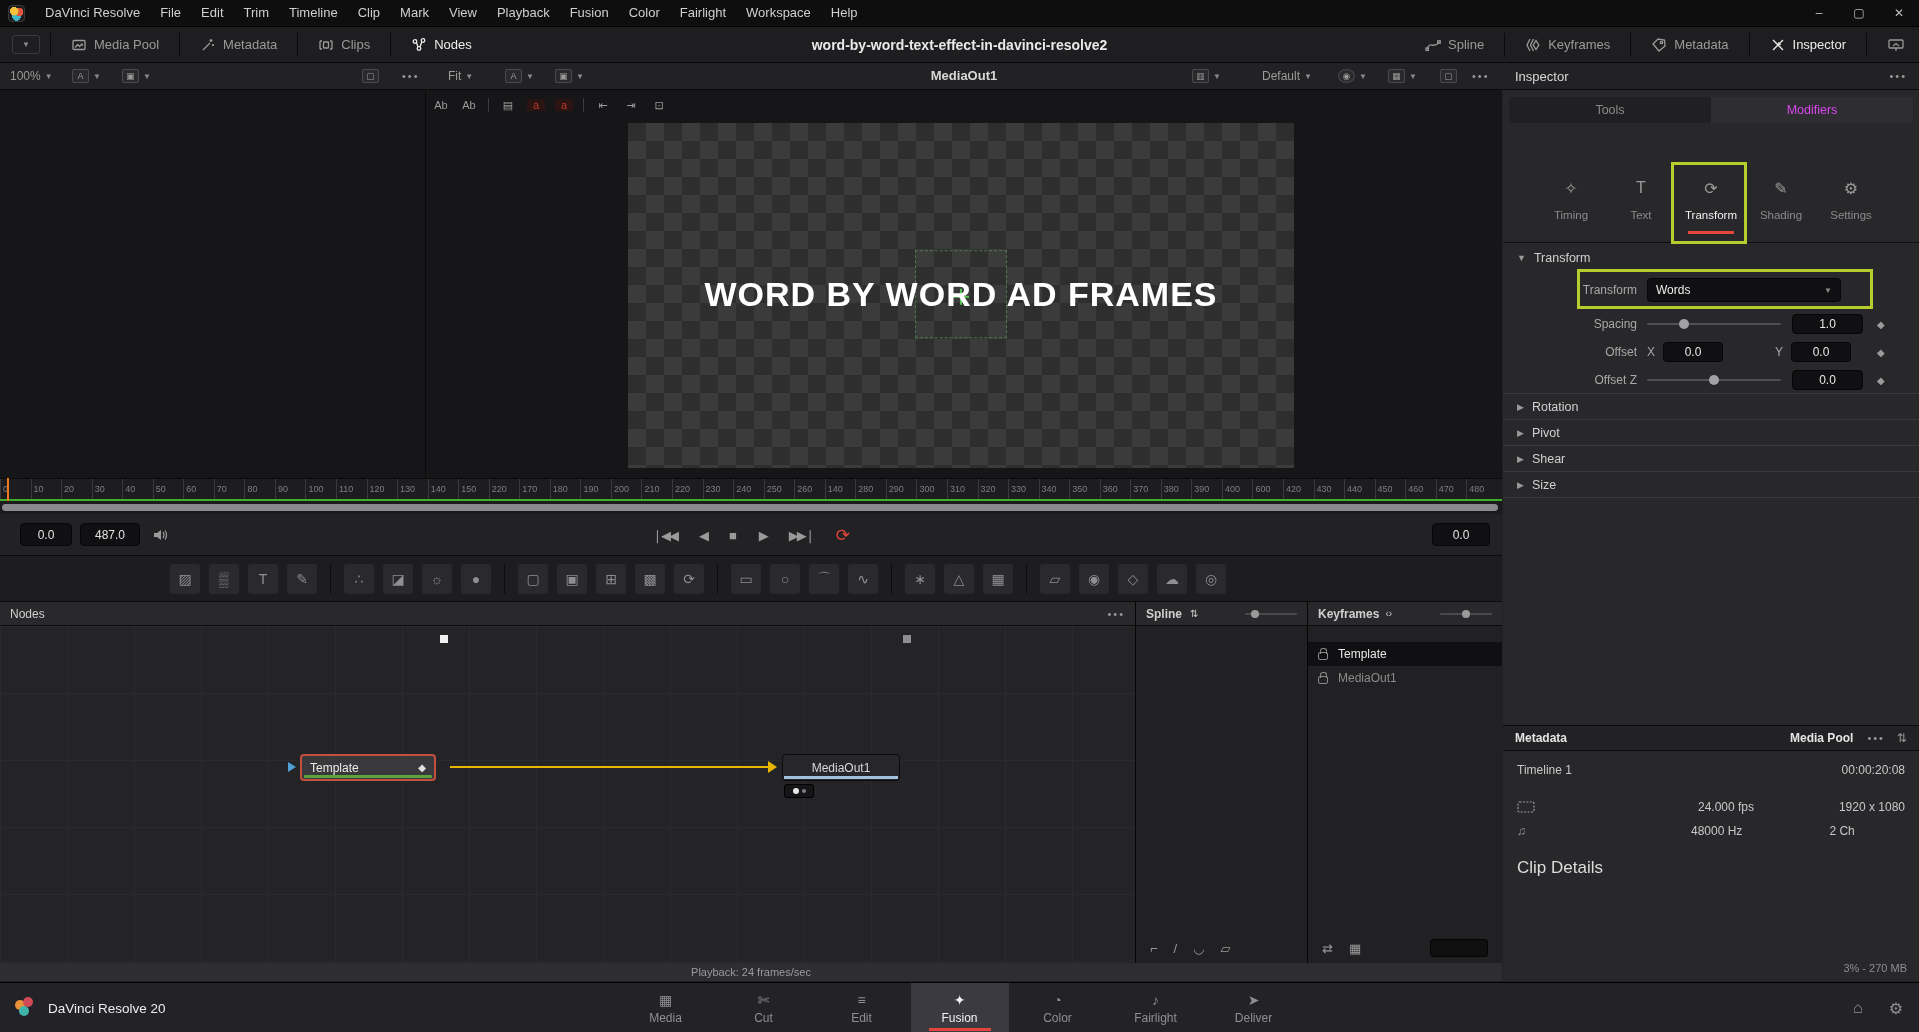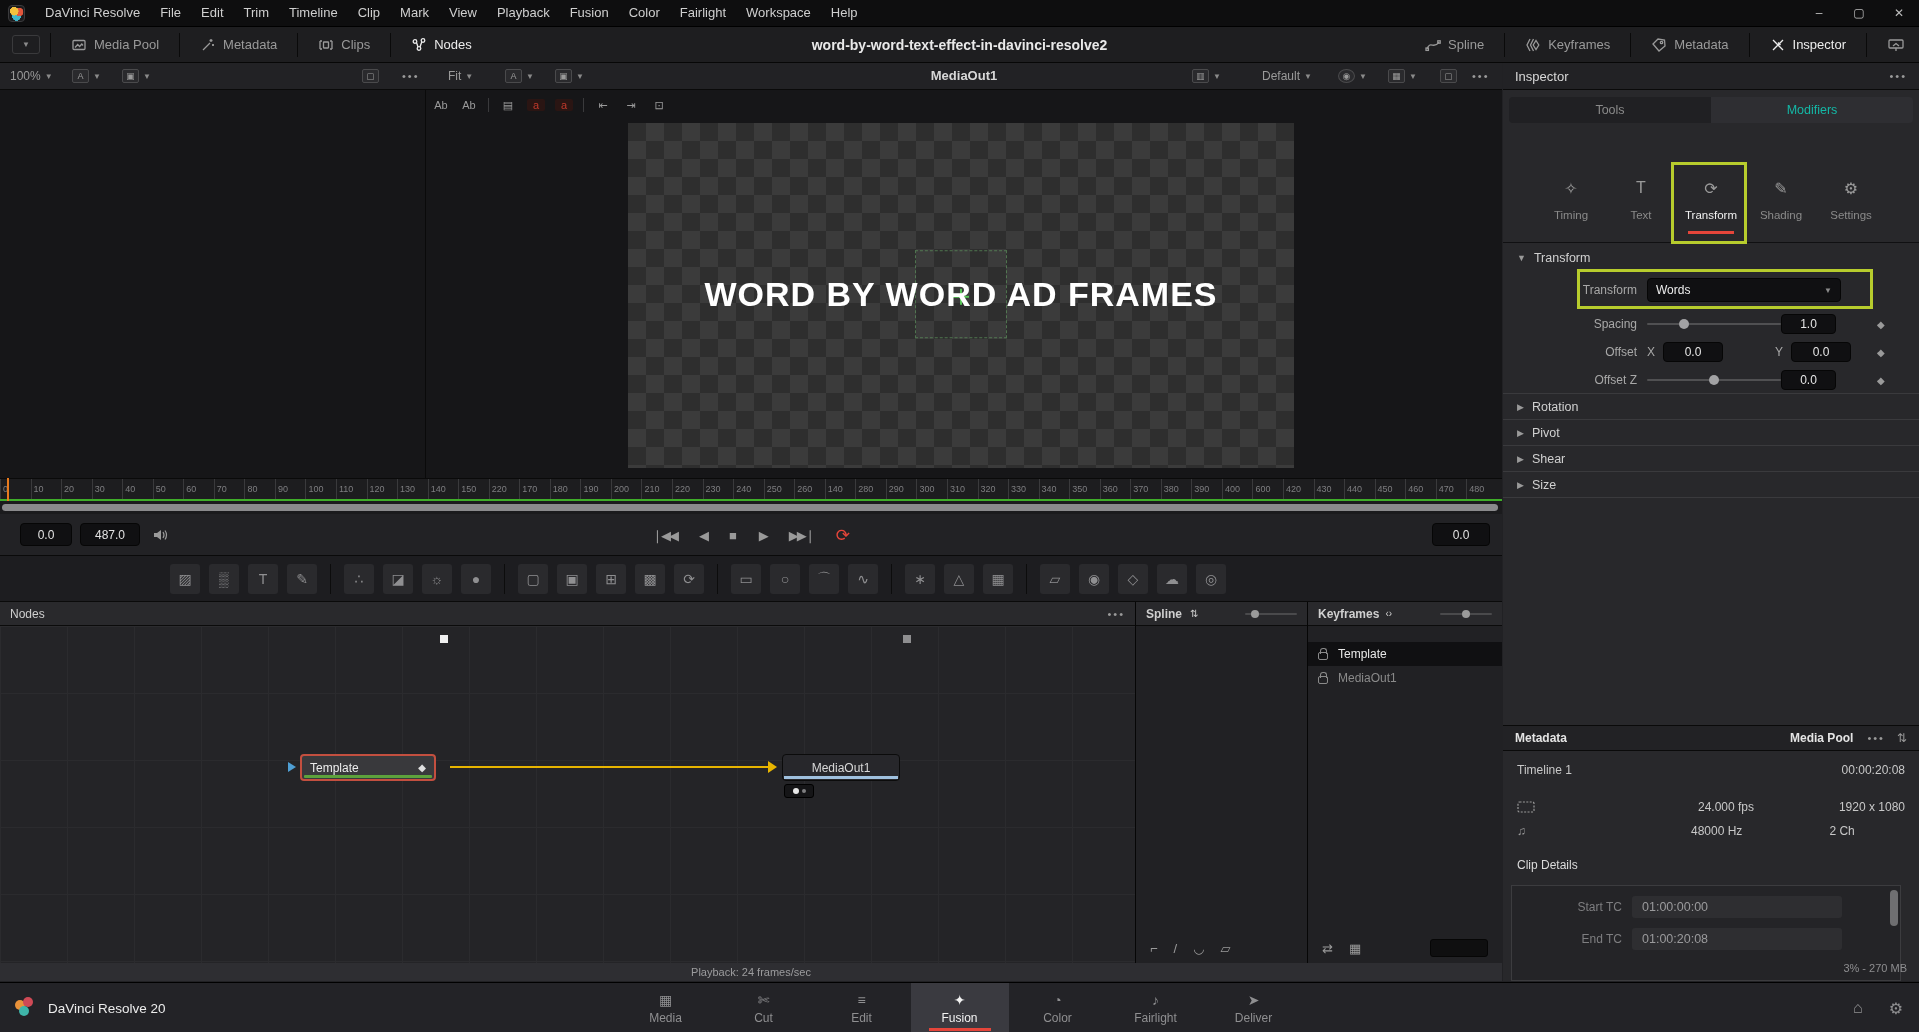--- a/index.html
+++ b/index.html
@@ -132,40 +132,40 @@
   
   .status-strip { position:absolute; left:0; top:900px; width:1502px; height:18px; background:#2e2e32;
     text-align:center; font-size:11px; color:#9c9c9e; line-height:18px; }
 
   
   .insp-header { position:absolute; left:0; top:0; width:416px; height:27px; background:#222225;
     border-bottom:1px solid #0a0a0a; display:flex; align-items:center; padding:0 12px; color:#d8d8d8; font-size:13px; }
   .insp-tabs { position:absolute; left:6px; top:34px; width:404px; height:26px; display:flex; border-radius:4px; overflow:hidden; }
   .insp-tab { flex:1; display:flex; align-items:center; justify-content:center; font-size:12.5px; }
   .insp-tab.inactive { background:#202023; color:#8a8a8a; }
-  .insp-tab.active { background:#2e2e32; color:#14b8a6; }
+  .insp-tab.active { background:#2e2e32; color:#d946ef; }
   .follower-row { position:absolute; left:0; top:66px; width:416px; height:34px; background:#242427;
     border-bottom:1px solid #0c0c0c; display:flex; align-items:center; padding:0 10px; gap:10px; }
   .toggle-pill { width:40px; height:15px; background:#101012; border-radius:8px; position:relative; }
   .toggle-pill i { position:absolute; right:6px; top:3px; width:9px; height:9px; border-radius:50%; background:#e5453a; }
   .follower-icons { margin-left:auto; display:flex; align-items:center; gap:14px; color:#9a9a9a; font-size:13px; }
   .subtabs { position:absolute; left:0; top:100px; width:416px; height:80px; background:#28282b;
     display:flex; justify-content:center; gap:18px; padding-top:12px; border-bottom:1px solid #101012; }
   .subtab { width:52px; display:flex; flex-direction:column; align-items:center; gap:8px; color:#8a8a8a; font-size:11.5px; }
   .subtab .ic { width:30px; height:26px; display:flex; align-items:center; justify-content:center; font-size:16px; color:#9a9a9a; }
   .subtab.active { color:#f0f0f0; }
   .subtab.active .under { width:46px; height:3px; background:#e5453a; margin-top:2px; }
   .sec-head { display:flex; align-items:center; gap:8px; color:#d0d0d0; font-size:12.5px; padding:0 14px; height:26px; }
   .sec-chev { font-size:9px; color:#9a9a9a; }
   .insp-row { position:absolute; width:416px; height:26px; display:flex; align-items:center; font-size:12px; color:#a8a8a8; }
   .insp-label { width:144px; text-align:right; padding-right:10px; }
   .slider { position:relative; width:134px; height:2px; background:#505052; border-radius:1px; }
   .slider i { position:absolute; top:-4px; width:10px; height:10px; border-radius:50%; background:#a2a2a4; }
-  .val-box { width:55px; height:20px; background:#101012; border:1px solid #060606; border-radius:4px;
-    color:#e6e6e6; display:flex; align-items:center; justify-content:center; font-size:12px; }
+  .val-box { width:71px; height:20px; background:#101012; border:1px solid #060606; border-radius:4px;
+    color:#e6e6e6; display:flex; align-items:center; justify-content:center; margin-left:11px; font-size:12px; }
   .kf-diamond { position:absolute; left:374px; color:#9a9a9a; font-size:10px; }
   .collapsed-sec { border-top:1px solid #3a3a3d; }
   .hl-box { position:absolute; border:3px solid #b7cc2d; pointer-events:none; z-index:5; }
 
   
   .meta-header { position:absolute; left:0; top:662px; width:416px; height:26px; background:#222225;
     border-top:1px solid #0a0a0a; border-bottom:1px solid #0a0a0a; display:flex; align-items:center; padding:0 12px; }
   .meta-row { position:absolute; width:416px; display:flex; font-size:12px; color:#c8c8c8; padding:0 14px;gap:13px; }
   .clip-box { position:absolute; left:8px; top:822px; width:390px; height:96px; border:1px solid #3c3c3f; background:#242427; overflow:hidden; }
   .tc-row { display:flex; align-items:center; margin-top:10px; }
@@ -682,33 +682,22 @@
           <rect x="1" y="2" width="16" height="10" rx="1.5" fill="none" stroke="#9a9a9a" stroke-width="1.2" stroke-dasharray="2 1.4"></rect>
         </svg>
       <span style="margin-left:150px">24.000 fps</span>
       <span style="margin-left:auto">1920 x 1080</span>
     </div>
     <div class="meta-row" style="top:761px">
       <span style="color:#9a9a9a">♫</span>
       <span style="margin-left:152px">48000 Hz</span>
       <span style="margin-left:74px">2 Ch</span>
     </div>
-    <div class="meta-row" style="top:795px; font-size:12px; color:#dcdcdc">
+    <div class="meta-row" style="top:795px; font-size:17px; color:#dcdcdc">
       <span>Clip Details</span>
-    </div>
-    <div class="clip-box">
-      <div class="clip-scroll"></div>
-      <div class="tc-row">
-        <div class="tc-label">Start TC</div>
-        <div class="tc-val">01:00:00:00</div>
-      </div>
-      <div class="tc-row">
-        <div class="tc-label">End TC</div>
-        <div class="tc-val">01:00:20:08</div>
-      </div>
     </div>
     <div class="mem-text">3% - 270 MB</div>
   </div>
 
   <div class="page-bar">
     <div class="brand">
       <div class="brand-logo">
         <i style="left:1px; top:4px; width:10px; height:10px; background:#e8923a"></i>
         <i style="left:9px; top:1px; width:10px; height:10px; background:#cf4a56"></i>
         <i style="left:5px; top:10px; width:10px; height:10px; background:#3fb5a9"></i>

